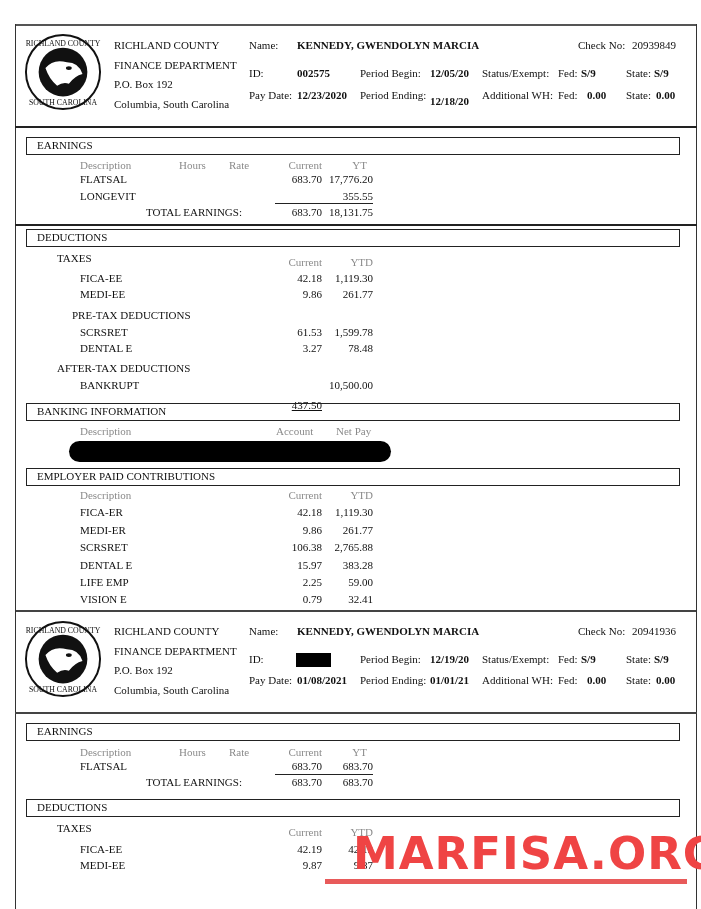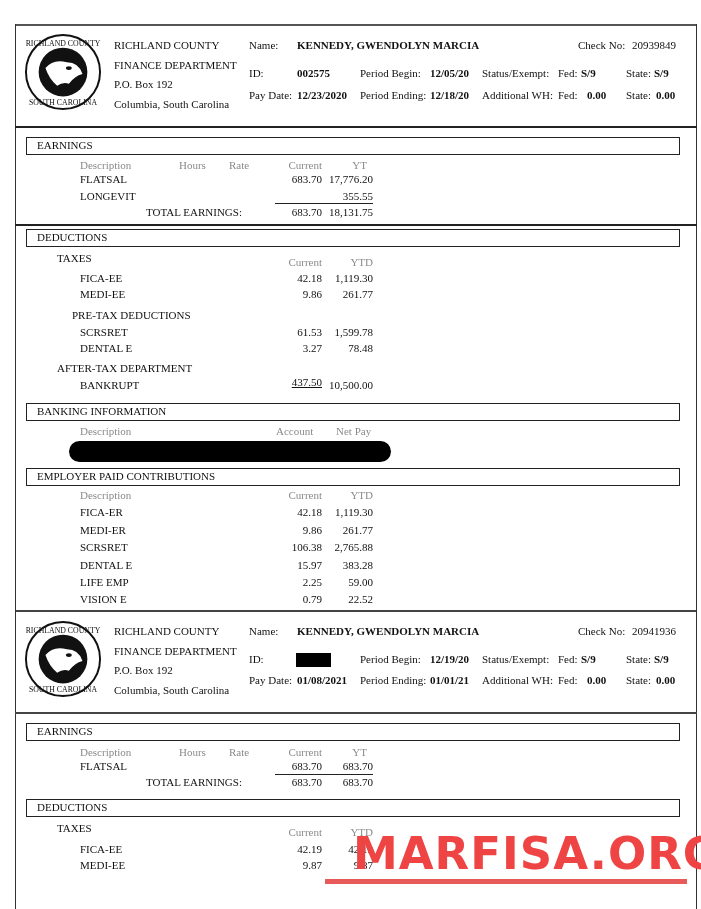--- a/index.html
+++ b/index.html
@@ -53,21 +53,21 @@
   <div class="abs bold" style="left:430px; top:67px;">12/05/20</div>
   <div class="abs" style="left:482px; top:67px;">Status/Exempt:</div>
   <div class="abs" style="left:558px; top:67px;">Fed:</div>
   <div class="abs bold" style="left:581px; top:67px;">S/9</div>
   <div class="abs" style="left:626px; top:67px;">State:</div>
   <div class="abs bold" style="left:654px; top:67px;">S/9</div>
 
   <div class="abs" style="left:249px; top:89px;">Pay Date:</div>
   <div class="abs bold" style="left:297px; top:89px;">12/23/2020</div>
   <div class="abs" style="left:360px; top:89px;">Period Ending:</div>
-  <div class="abs bold" style="left:430px; top:89px;">12/18/20</div>
+  <div class="abs bold" style="left:430px; top:95px;">12/18/20</div>
   <div class="abs" style="left:482px; top:89px;">Additional WH:</div>
   <div class="abs" style="left:558px; top:89px;">Fed:</div>
   <div class="abs bold" style="left:587px; top:89px;">0.00</div>
   <div class="abs" style="left:626px; top:89px;">State:</div>
   <div class="abs bold" style="left:656px; top:89px;">0.00</div>
 
   <div class="hrule" style="top:126px;"></div>
 
   <div class="secbox" style="top:137px;">
     <span>EARNINGS</span>
@@ -119,24 +119,24 @@
     <div class="abs" style="left:80px; top:326px;">SCRSRET</div>
     <div class="abs r" style="left:262px; width:60px; top:326px;">61.53</div>
     <div class="abs r" style="left:313px; width:60px; top:326px;">1,599.78</div>
   </div>
   <div>
     <div class="abs" style="left:80px; top:342px;">DENTAL E</div>
     <div class="abs r" style="left:262px; width:60px; top:342px;">3.27</div>
     <div class="abs r" style="left:313px; width:60px; top:342px;">78.48</div>
   </div>
 
-  <div class="abs" style="left:57px; top:362px;">AFTER-TAX DEPARTMENT</div>
+  <div class="abs" style="left:57px; top:362px;">AFTER-TAX DEDUCTIONS</div>
   <div>
     <div class="abs" style="left:80px; top:379px;">BANKRUPT</div>
-    <div class="abs r" style="left:262px; width:60px; top:376px;text-decoration:underline;">437.50</div>
+    <div class="abs r" style="left:262px; width:60px; top:399px;text-decoration:underline;">437.50</div>
     <div class="abs r" style="left:313px; width:60px; top:379px;">10,500.00</div>
   </div>
 
   <div class="secbox" style="top:403px;">
     <span>BANKING INFORMATION</span>
   </div>
   <div class="abs gray" style="left:80px; top:425px;">Description</div>
   <div class="abs gray" style="left:276px; top:425px;">Account</div>
   <div class="abs gray" style="left:336px; top:425px;text-align:center;">Net Pay</div>
   <div class="redact" style="left:69px; top:441px; width:322px; height:21px; border-radius:11px;"></div>
@@ -169,21 +169,21 @@
     <div class="abs r" style="left:313px; width:60px; top:559px;">383.28</div>
   </div>
   <div>
     <div class="abs" style="left:80px; top:576px;">LIFE EMP</div>
     <div class="abs r" style="left:262px; width:60px; top:576px;">2.25</div>
     <div class="abs r" style="left:313px; width:60px; top:576px;">59.00</div>
   </div>
   <div>
     <div class="abs" style="left:80px; top:593px;">VISION E</div>
     <div class="abs r" style="left:262px; width:60px; top:593px;">0.79</div>
-    <div class="abs r" style="left:313px; width:60px; top:593px;">22.52</div>
+    <div class="abs r" style="left:313px; width:60px; top:593px;">32.41</div>
   </div>
 </div>
 
 <div>
   <div class="hrule" style="top:610px; height:1.5px; background:#444;"></div>
   <div class="frame" style="top:610px; height:299px;"></div>
 
   <svg class="seal" style="left:24px; top:620px;" viewBox="0 0 80 80">
     <circle cx="40" cy="40" r="38" fill="#fff" stroke="#111" stroke-width="2"></circle>
     <circle cx="40" cy="40" r="25" fill="#111"></circle>

